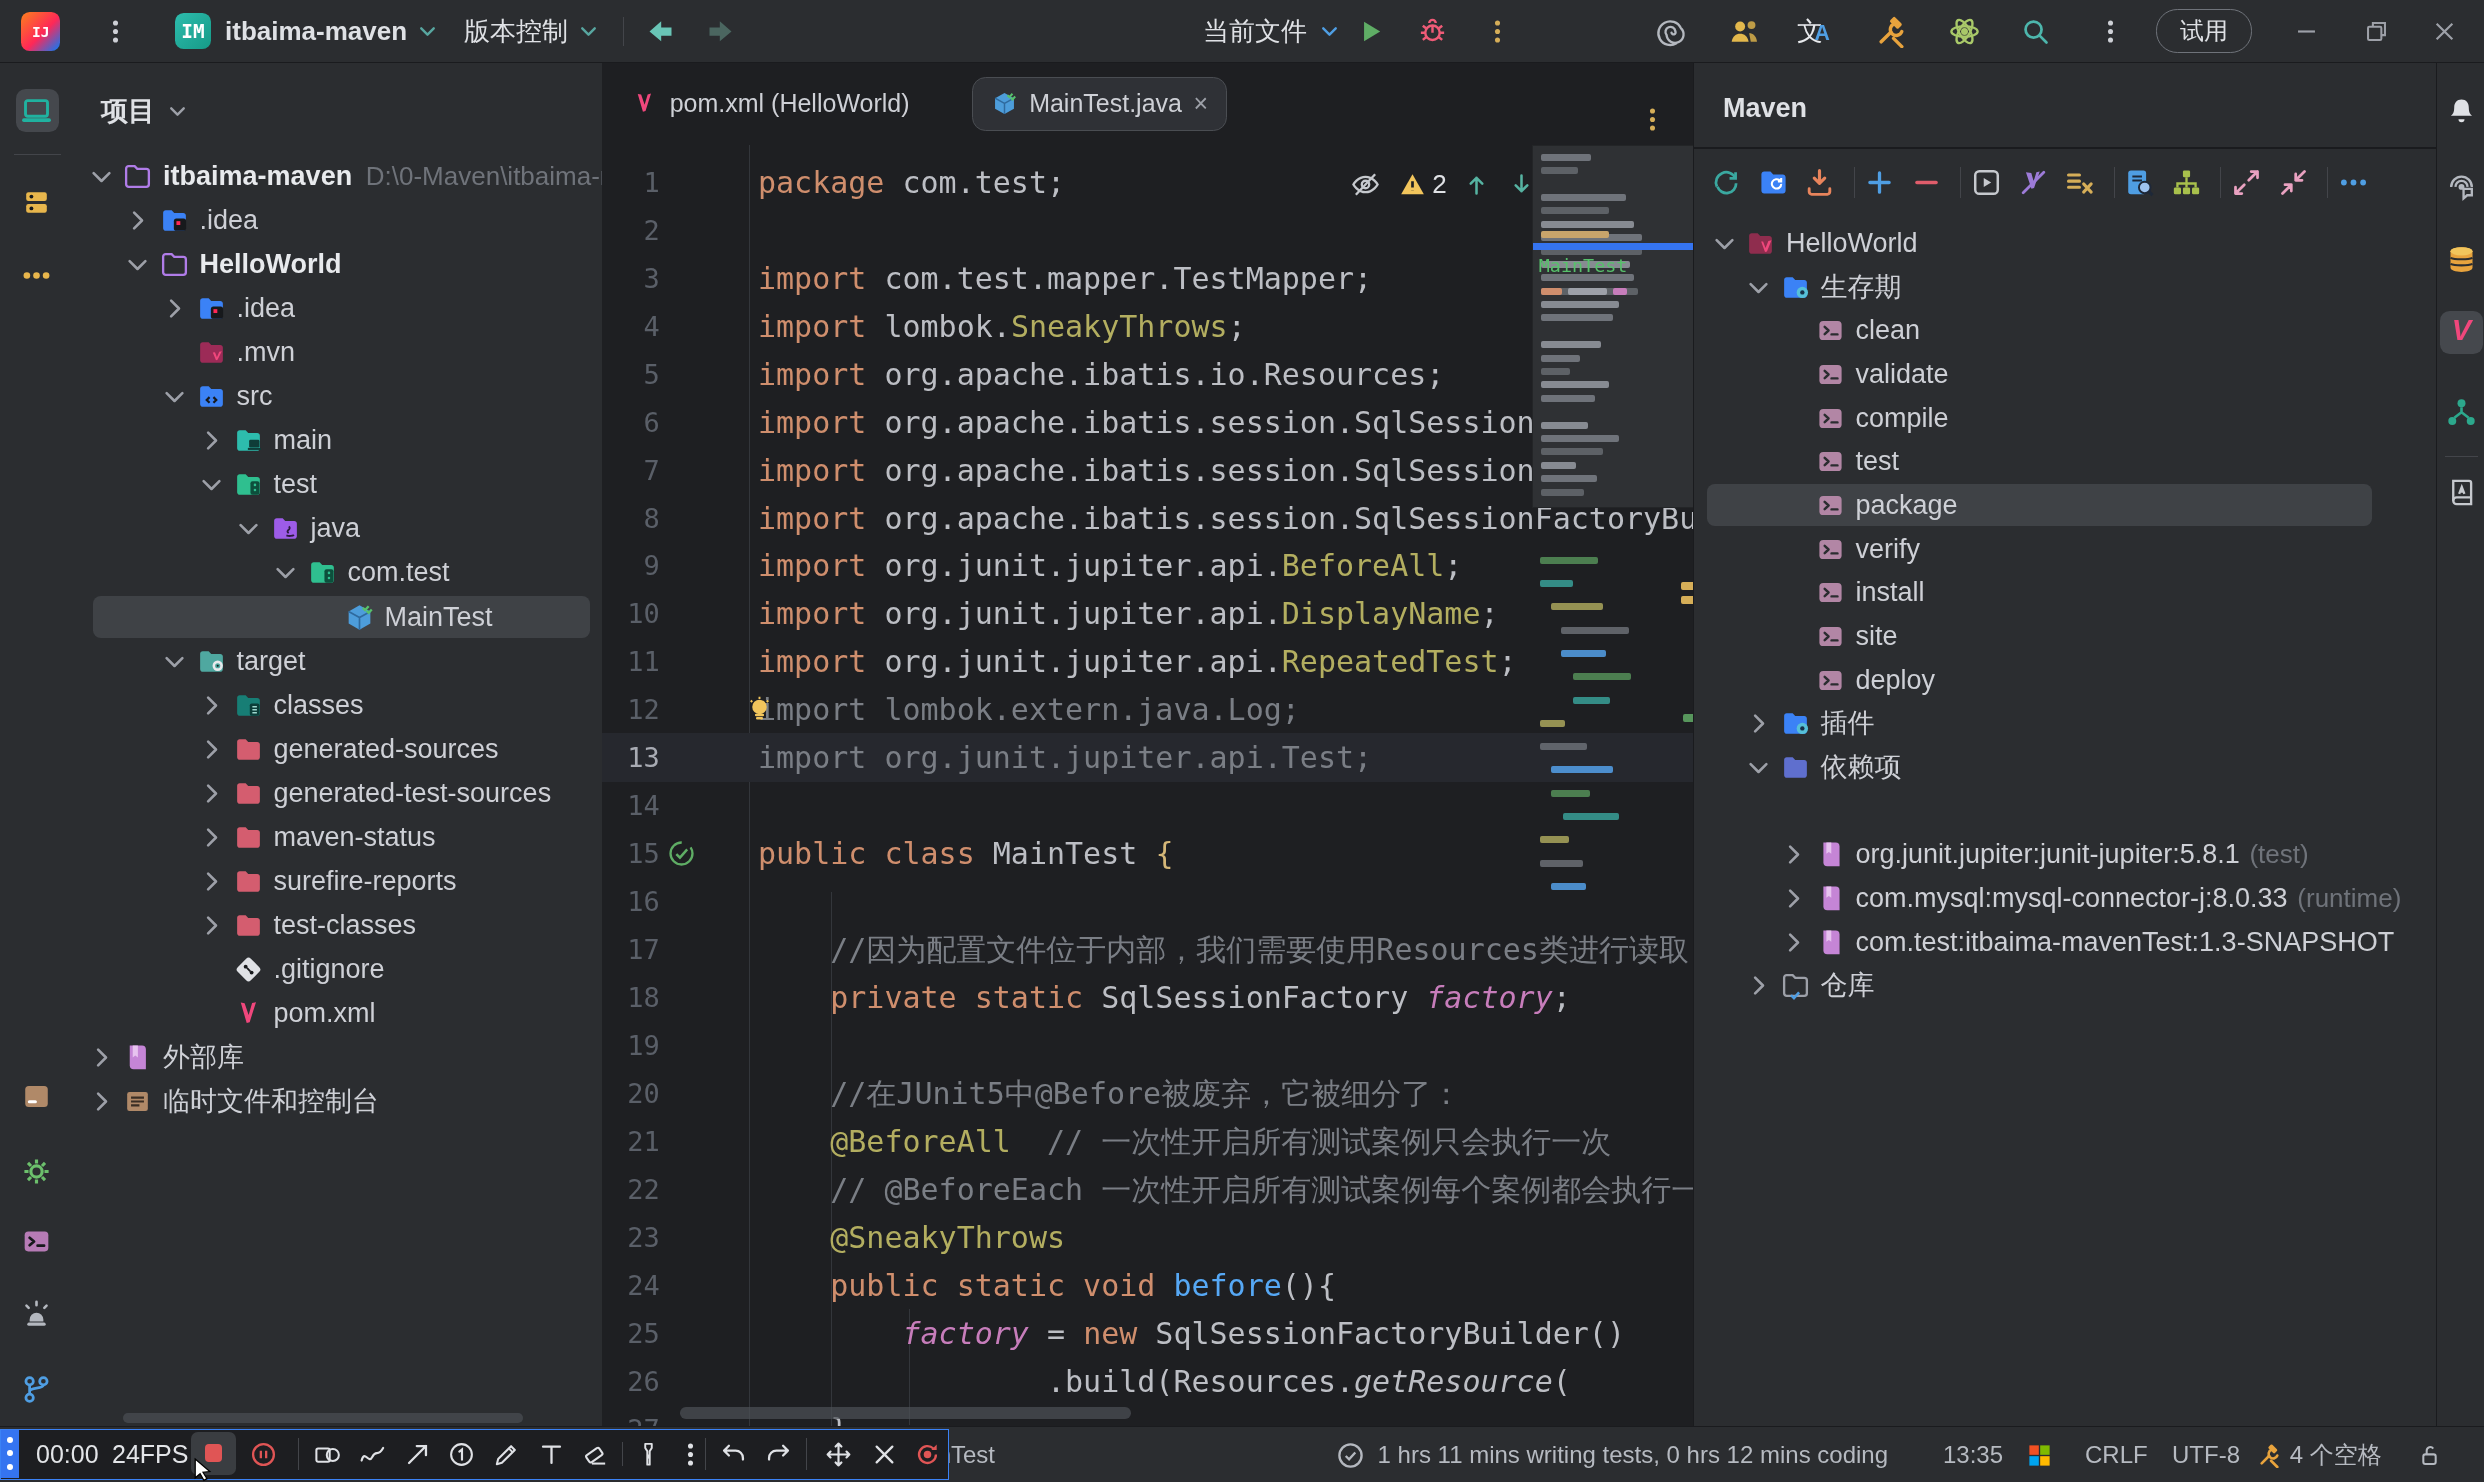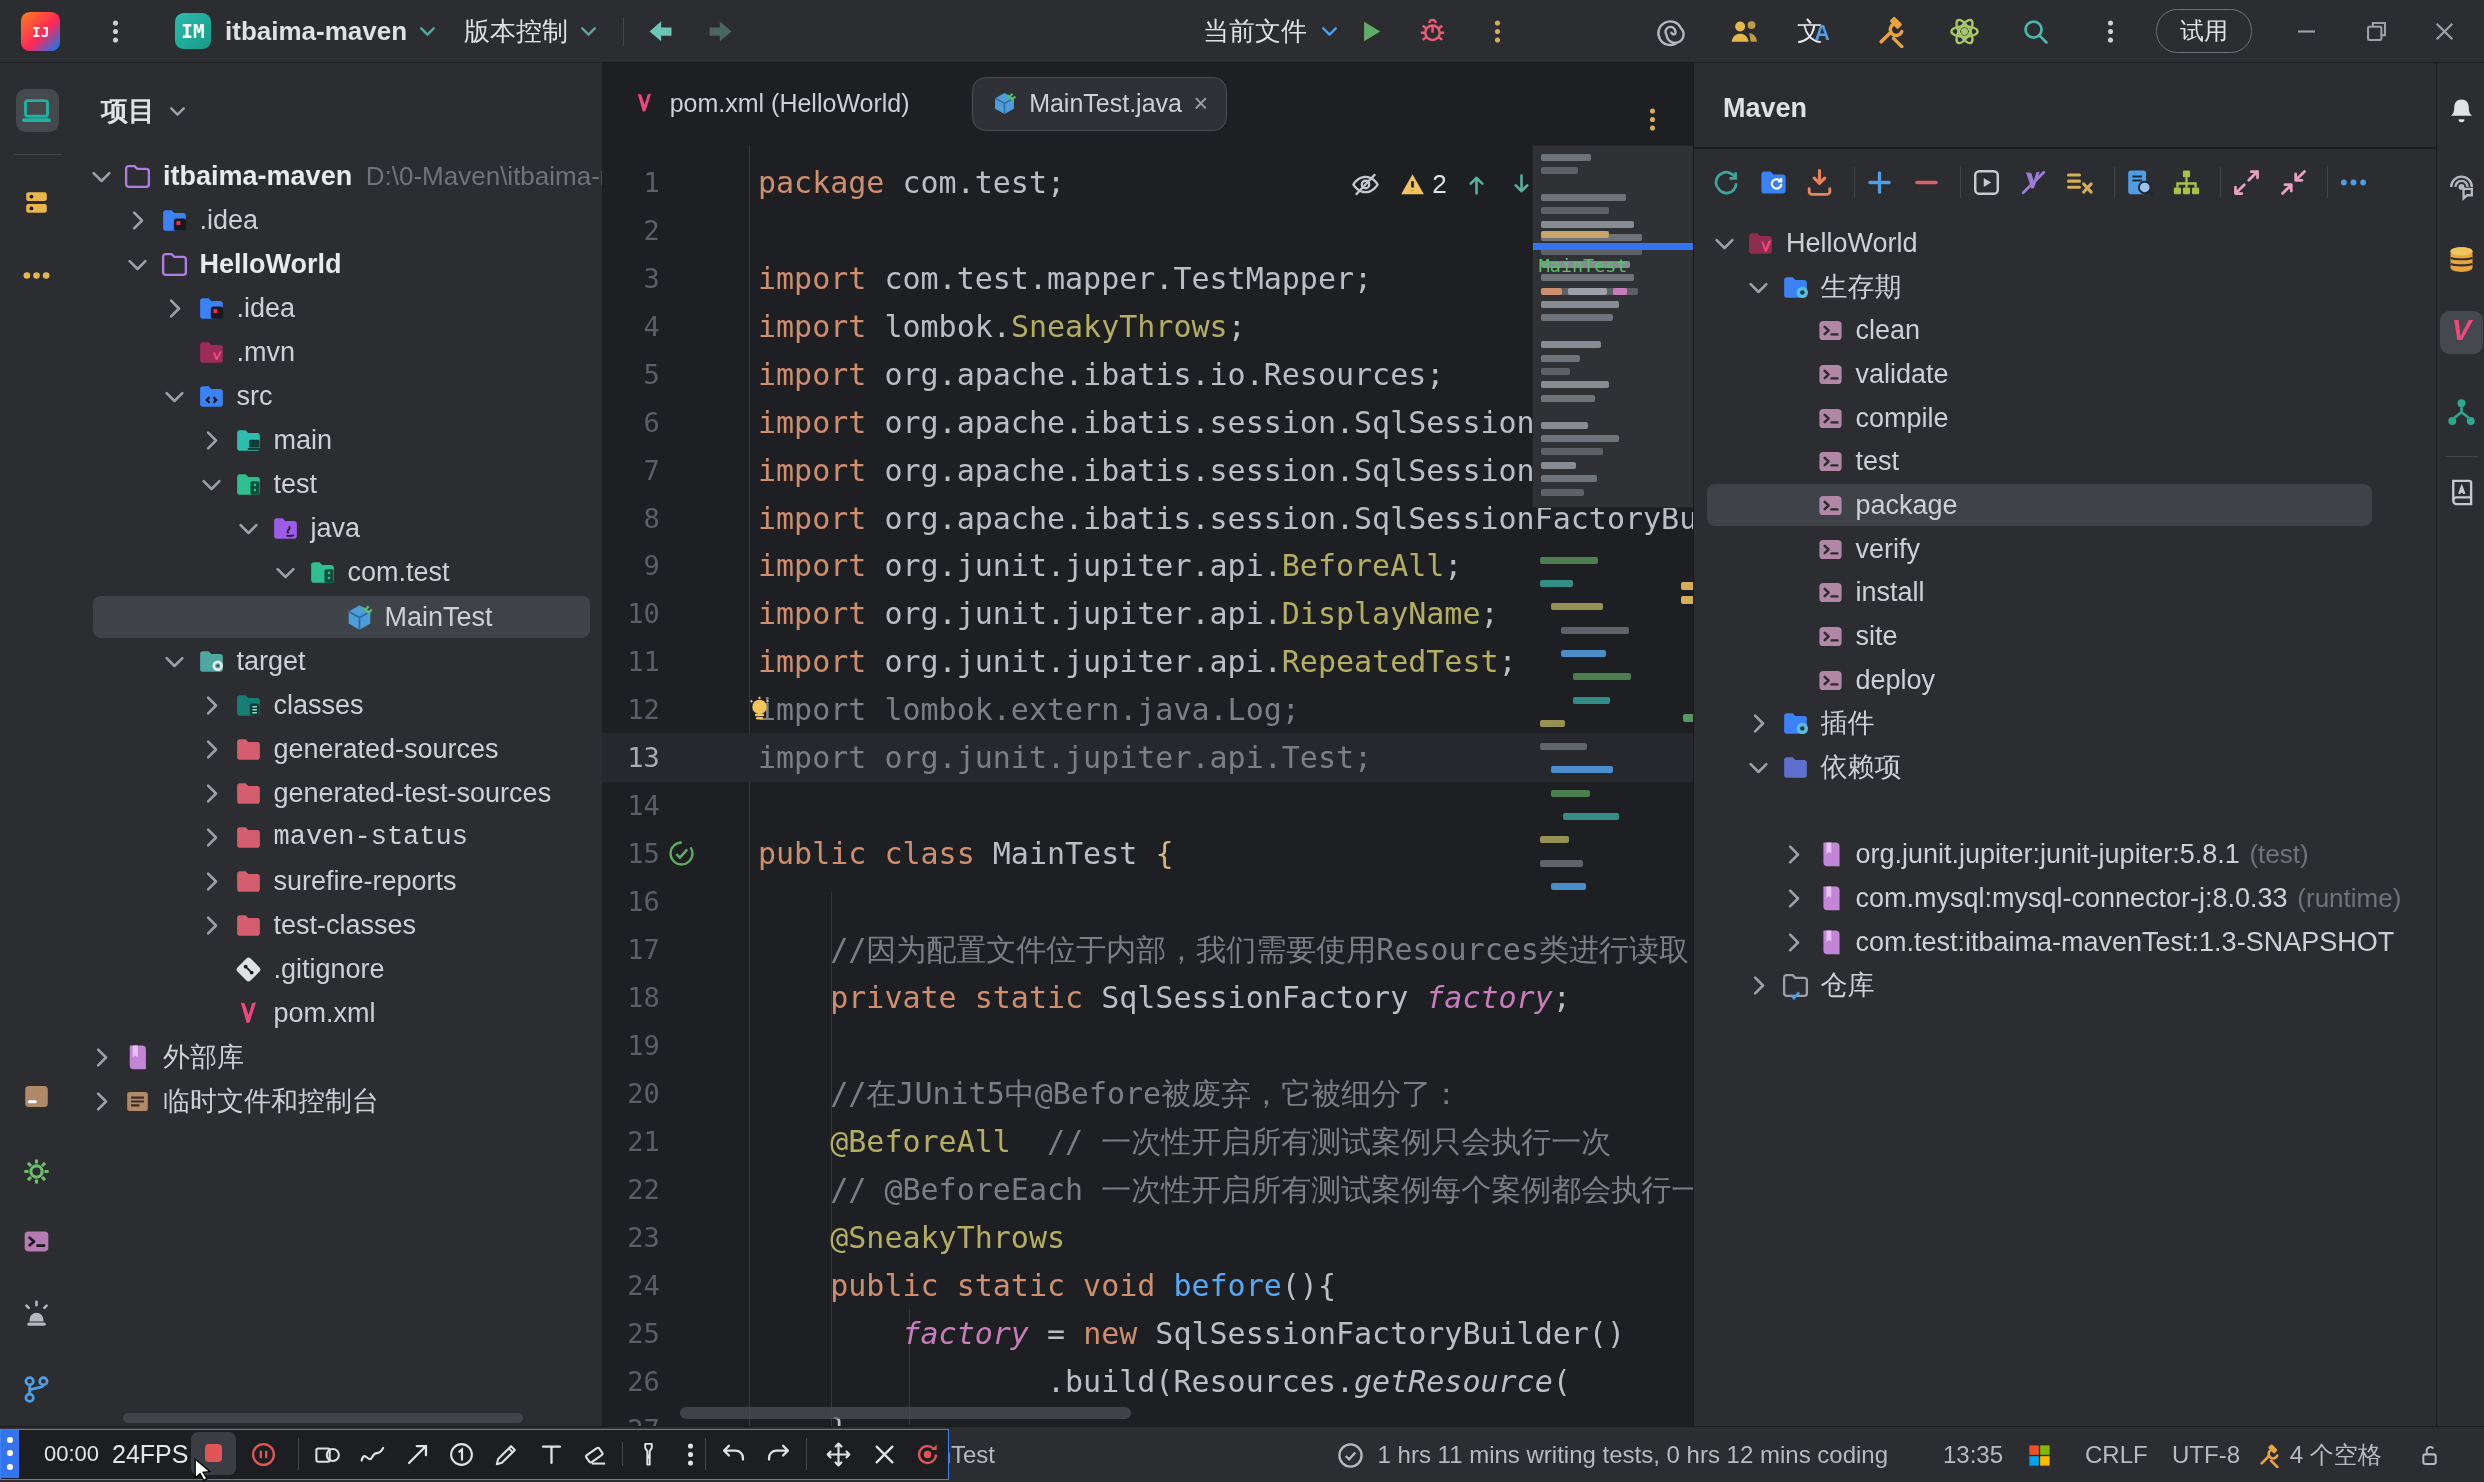--- a/index.html
+++ b/index.html
@@ -540,21 +540,21 @@
                 <path d="M9 5l7 7-7 7" fill="none" stroke="currentColor" stroke-width="2.3" stroke-linecap="round" stroke-linejoin="round"></path>
               </svg></span>
             <span class="ticon ic" style="margin-right: 9.7px;">
               <svg viewBox="0 0 24 24">
                 <path d="M3.2 6c0-1.1.9-2 2-2h4.6l2 2.1h7c1.1 0 2 .9 2 2v9.9c0 1.1-.9 2-2 2H5.2c-1.1 0-2-.9-2-2V6z" fill="#d45d6f"></path>
               </svg>
             </span>
             <span class="tlabel">generated-test-sources</span>
           </span>
         </div>
-        <div class="row" style="top: 661px; font-family: Liberation Mono, monospace;">
+        <div class="row" style="top: 661px;">
           <span class="inner" style="margin-left: 124px;">
             <span class="chev" style="margin-right: 7.8px;"><svg viewBox="0 0 24 24">
                 <path d="M9 5l7 7-7 7" fill="none" stroke="currentColor" stroke-width="2.3" stroke-linecap="round" stroke-linejoin="round"></path>
               </svg></span>
             <span class="ticon ic" style="margin-right: 9.7px;">
               <svg viewBox="0 0 24 24">
                 <path d="M3.2 6c0-1.1.9-2 2-2h4.6l2 2.1h7c1.1 0 2 .9 2 2v9.9c0 1.1-.9 2-2 2H5.2c-1.1 0-2-.9-2-2V6z" fill="#d45d6f"></path>
               </svg>
             </span>
             <span class="tlabel">maven-status</span>
@@ -1270,21 +1270,21 @@
         </span>
       </div>
   </div>
 
   <div id="recorder" class="abs">
     <div class="abs" style="left:0;top:0;width:17.5px;height:48px;background:#3574f0;">
       <span style="position:absolute;left:5.8px;top:6.8px;width:5.8px;height:5.8px;border-radius:2.9px;background:#fff;"></span>
       <span style="position:absolute;left:5.8px;top:20.4px;width:5.8px;height:5.8px;border-radius:2.9px;background:#fff;"></span>
       <span style="position:absolute;left:5.8px;top:34px;width:5.8px;height:5.8px;border-radius:2.9px;background:#fff;"></span>
     </div>
-    <div class="rc" style="left:43px;font-size:22px;">
+    <div class="rc" style="left:35px;font-size:25px;">
         <span>00:00</span>
       </div>
     <div class="rc" style="left:111px;font-size:25px;">
         <span>24FPS</span>
       </div>
     <div class="abs" style="left:190px;top:1.9px;width:45px;height:43px;background:#3a3d41;border-radius:6.8px;">
       <span style="position:absolute;left:13.6px;top:12.6px;width:17.5px;height:17.5px;background:#e05555;border-radius:3.9px;"></span>
     </div>
     <div class="rc" style="left:248px;">
         <span class="ic rcic">

